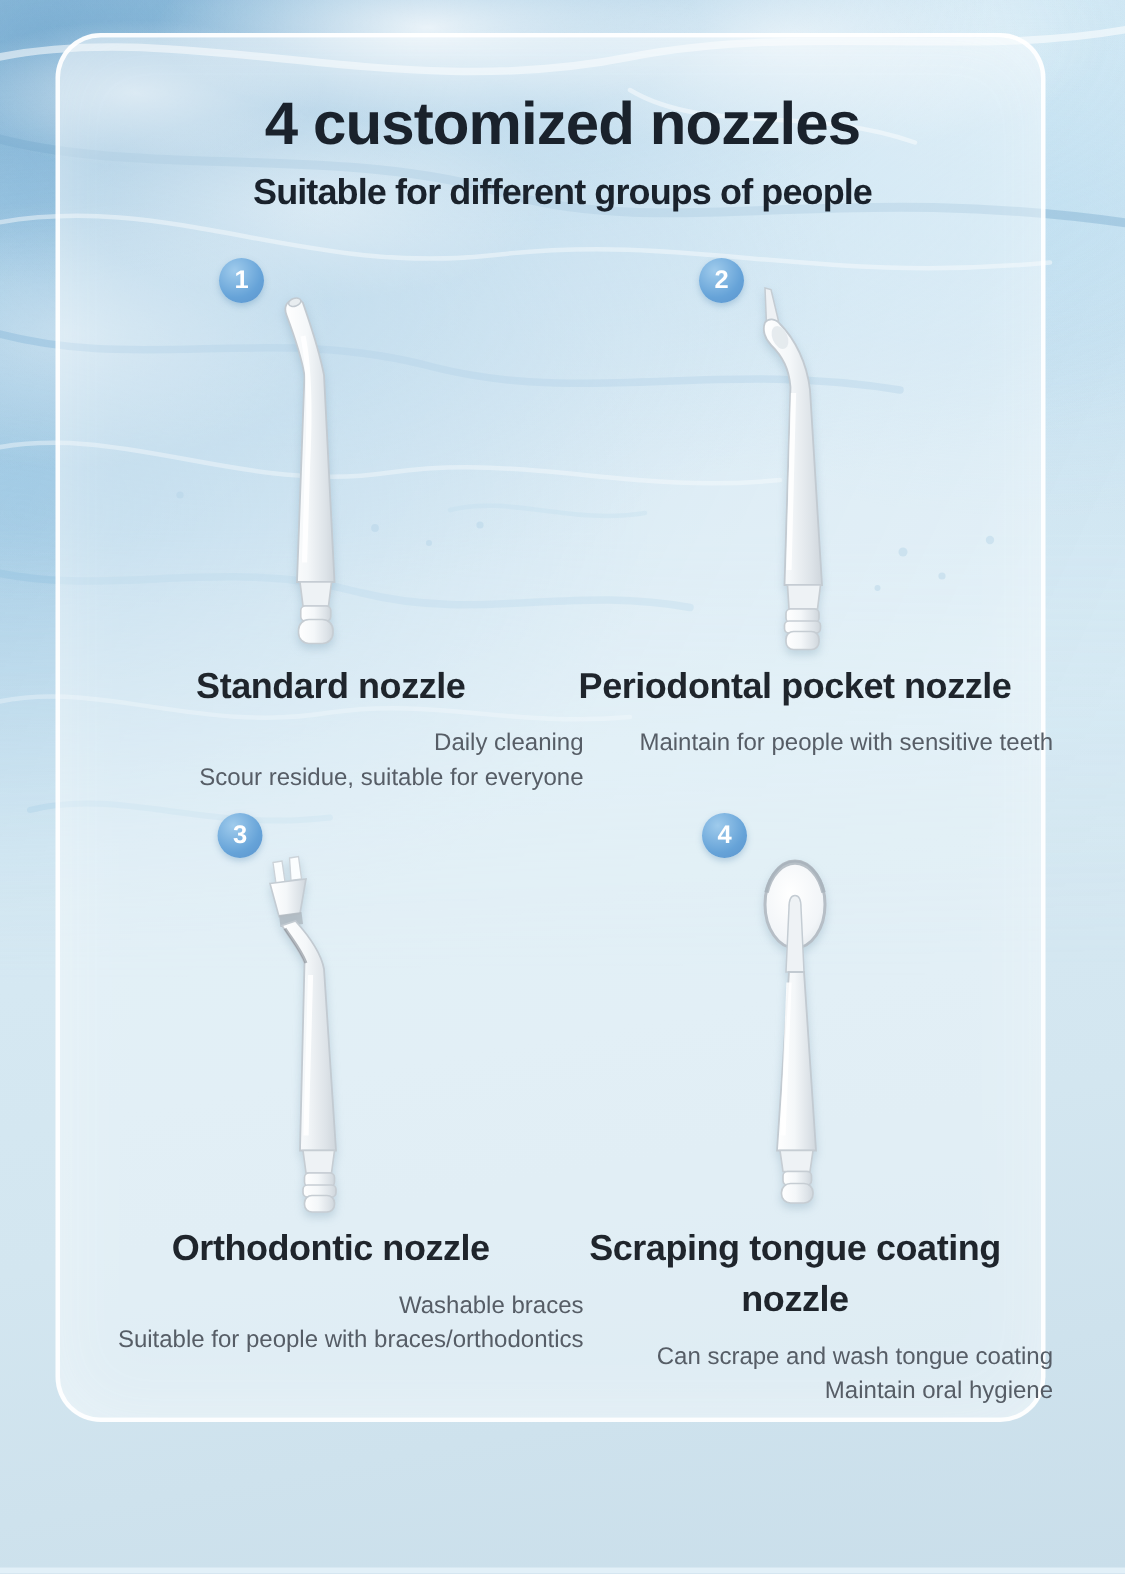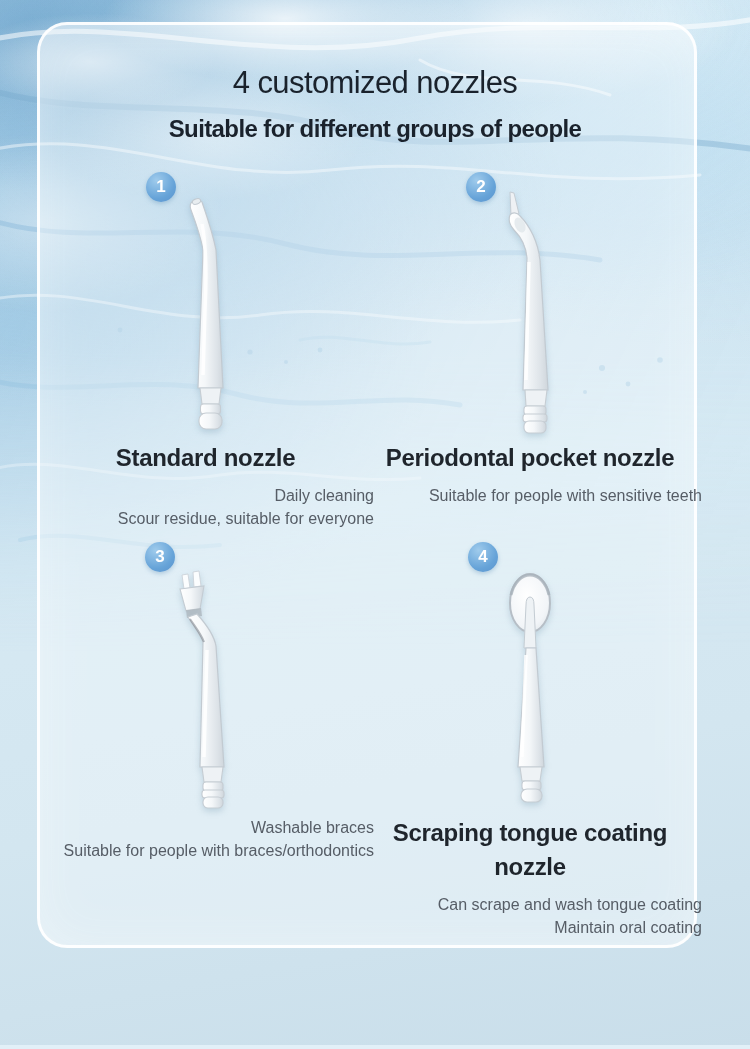--- a/index.html
+++ b/index.html
@@ -30,25 +30,25 @@
     -webkit-mask-image:linear-gradient(180deg,#000 55%,transparent 95%);
     mask-image:linear-gradient(180deg,#000 55%,transparent 95%);}
   .streaks{position:absolute;left:0;top:0;}
   
   .card{position:absolute;left:37px;top:22px;width:660px;height:926px;border-radius:30px;
         background:rgba(246,251,253,.42);border:3px solid rgba(255,255,255,.92);
         box-shadow:inset 0 0 50px rgba(255,255,255,.30);box-sizing:border-box;}
   .bottom-strip{position:absolute;left:0;bottom:0;width:750px;height:4px;background:#e2f0f8;}
   
   .titles{position:absolute;left:0;top:60px;width:750px;text-align:center;color:#1a222c;}
-  .t1{font-size:31px;font-weight:400;letter-spacing:-.6px;line-height:46px;}
+  .t1{font-size:40px;font-weight:700;letter-spacing:-.6px;line-height:46px;}
   .t2{font-size:24px;font-weight:700;letter-spacing:-.6px;line-height:46px;}
   .txt{position:absolute;text-align:center;}
   .r1{top:441px;} .r2{top:816px;}
-  .c1{left:37px;width:337px;} .c2{left:358px;width:344px;}
+  .c1{left:37px;width:337px;padding-left:15px;} .c2{left:358px;width:344px;}
   .txt h3{margin:0 0 9px 0;font-size:24px;line-height:34px;font-weight:600;color:#1f252c;letter-spacing:-.3px;}
   .txt p{margin:0;font-size:16px;line-height:23px;color:#565d66;text-align:right;}
   
   .badge{position:absolute;width:30px;height:30px;border-radius:50%;
          background:radial-gradient(circle at 35% 28%, #9fcbec, #66a3d8 62%, #5a93cd);
          color:#fff;font-size:17px;font-weight:700;line-height:30px;text-align:center;
          box-shadow:0 2px 4px rgba(90,140,180,.35);}
   .b1{left:146px;top:172px;} .b2{left:466px;top:172px;}
   .b3{left:145px;top:542px;} .b4{left:468px;top:542px;}
   
@@ -186,26 +186,27 @@
     <rect x="61" y="234" width="21" height="13" rx="6" fill="url(#g4)" stroke="#c6cdd3" stroke-width="1.1"></rect>
   </svg>
 
   <div class="txt r1 c1">
     <h3>Standard nozzle</h3>
     <p>Daily cleaning</p>
     <p>Scour residue, suitable for everyone</p>
   </div>
   <div class="txt r1 c2">
     <h3>Periodontal pocket nozzle</h3>
-    <p>Suitable for people with sensitive teeth</p>
+    <p>Maintain for people with sensitive teeth</p>
   </div>
   <div class="txt r2 c1">
+    <h3>Orthodontic nozzle</h3>
     <p>Washable braces</p>
     <p>Suitable for people with braces/orthodontics</p>
   </div>
   <div class="txt r2 c2">
     <h3>Scraping tongue coating nozzle</h3>
     <p>Can scrape and wash tongue coating</p>
-    <p>Maintain oral coating</p>
+    <p>Maintain oral hygiene</p>
   </div>
 
   <div class="bottom-strip"></div>
 </div>
 
 </body></html>

